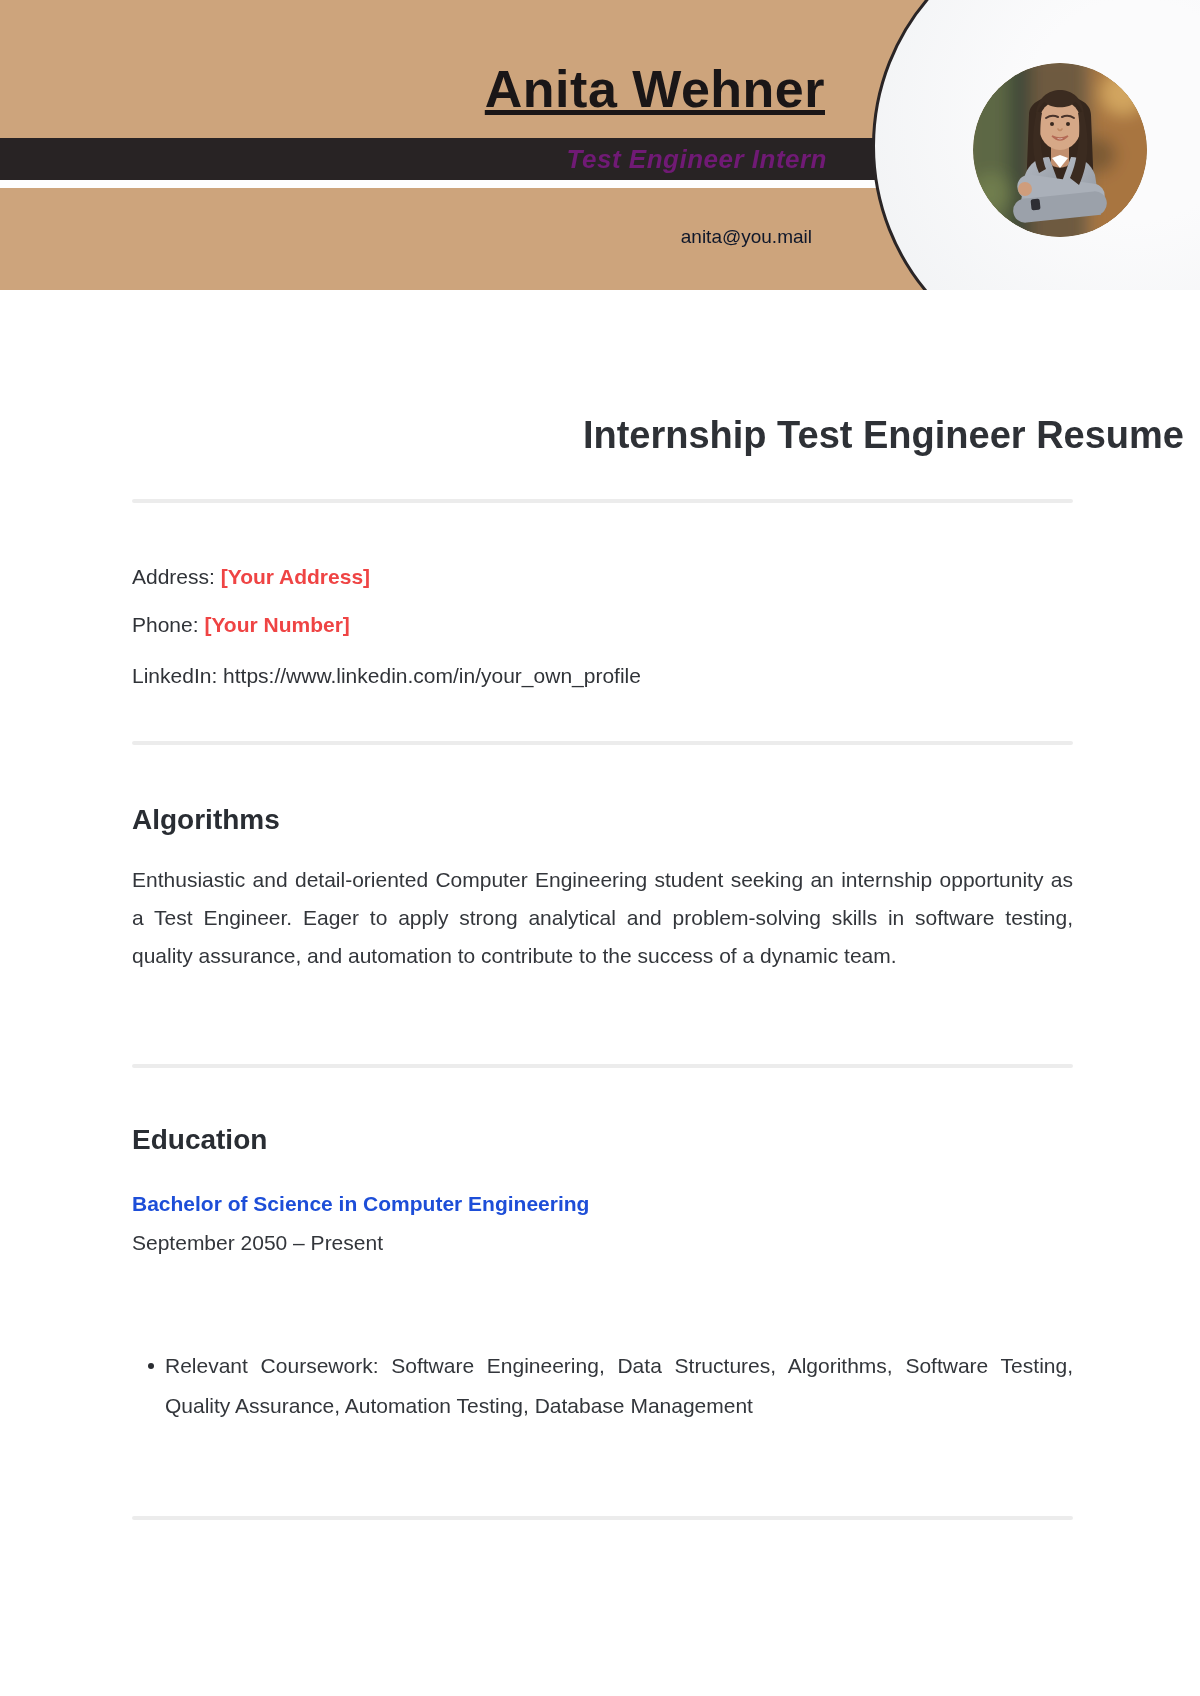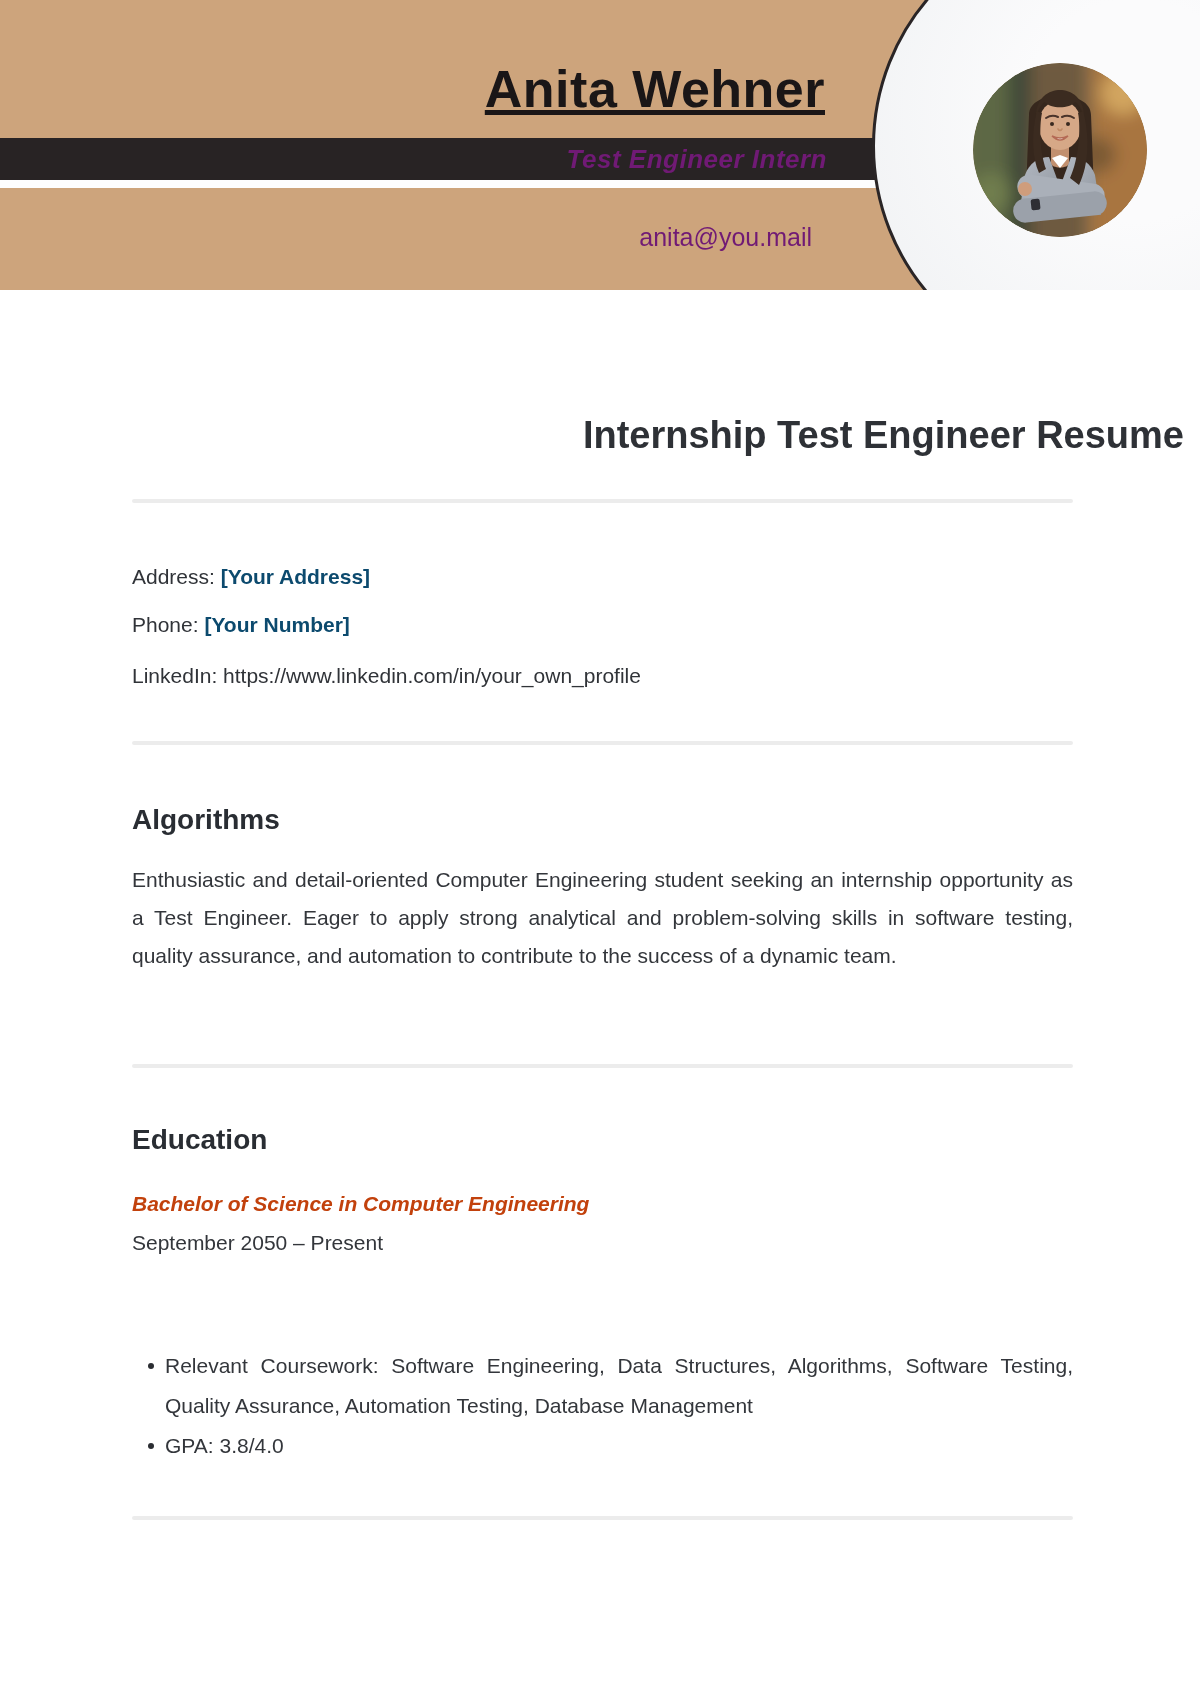--- a/index.html
+++ b/index.html
@@ -9,48 +9,48 @@
   
   .header{position:absolute;top:0;left:0;width:1200px;height:290px;
           background:#cda47c;overflow:hidden;}
   .title-bar{position:absolute;top:138px;left:0;width:886px;height:42px;background:#282324;}
   .white-strip{position:absolute;top:180px;left:0;width:886px;height:8px;background:#fdfdfe;}
   .name{position:absolute;top:59px;right:375px;font-size:52px;line-height:60px;
         font-weight:700;color:#1a1617;letter-spacing:0.5px;white-space:nowrap;text-decoration:underline;}
   .job-title{position:absolute;top:138px;right:373px;height:42px;line-height:42px;
         font-size:26px;font-style:italic;font-weight:600;color:#701a75;
         letter-spacing:0.5px;white-space:nowrap;}
-  .email{position:absolute;top:225px;right:388px;font-size:25px;line-height:24px;
-        color:#701a75;white-space:nowrap;}
+  .email{position:absolute;top:225px;right:388px;font-size:19px;line-height:24px;
+        color:#0f172a;white-space:nowrap;}
   .big-circle{position:absolute;left:872px;top:-82px;width:456px;height:456px;
         border-radius:50%;box-sizing:border-box;border:3px solid #2a2526;
         background:radial-gradient(circle at 58% 42%, #fbfbfc 30%, #eef0f2 100%);}
   .photo{position:absolute;left:973px;top:63px;width:174px;height:174px;
         border-radius:50%;overflow:hidden;}
 
   
   .doc-title{position:absolute;top:410px;left:0;width:1184px;text-align:right;
         font-size:38px;line-height:50px;font-weight:700;color:#2e3136;}
   .divider{position:absolute;left:132px;width:941px;height:4px;background:#ececec;border-radius:2px;}
   .d1{top:499px}.d2{top:741px}.d3{top:1064px}.d4{top:1516px}
 
   .contact-line{position:absolute;left:132px;font-size:21px;line-height:30px;color:#303338;}
   .c-address{top:562px}.c-phone{top:610px}.c-linkedin{top:661px}
-  .contact-line b{font-weight:700;color:#0c4a6e;margin-top:39px;}
+  .contact-line b{font-weight:700;color:#ef4444;margin-top:39px;}
 
   .section-heading{position:absolute;left:132px;font-size:28px;line-height:36px;
         font-weight:700;color:#292d33;}
   .h-objective{top:802px}.h-education{top:1122px}
 
   .objective-text{position:absolute;left:132px;top:861px;width:941px;
         font-size:21px;line-height:38px;color:#33363b;text-align:justify;}
 
   .edu-block{position:absolute;left:132px;top:1184px;width:941px;
         font-size:21px;line-height:39px;color:#33363b;}
-  .edu-degree{font-weight:700;color:#c2410c;font-style:italic;}
+  .edu-degree{font-weight:700;color:#1d4ed8;}
 
   .edu-bullets{position:absolute;left:132px;top:1346px;width:941px;margin:0;padding:0;
         list-style:none;font-size:21px;line-height:40px;color:#33363b;}
   .edu-bullets li{position:relative;padding-left:33px;text-align:justify;}
   .edu-bullets li::before{content:"";position:absolute;left:16px;top:17px;width:6px;height:6px;
         border-radius:50%;background:#2a2d32;}
 </style>
 </head>
 <body>
 
@@ -139,18 +139,17 @@
 
   <div class="section-heading h-education">Education</div>
 
   <div class="edu-block">
     <div class="edu-degree">Bachelor of Science in Computer Engineering</div>
     <div class="edu-dates">September 2050 – Present</div>
   </div>
 
   <ul class="edu-bullets">
     <li>Relevant Coursework: Software Engineering, Data Structures, Algorithms, Software Testing, Quality Assurance, Automation Testing, Database Management</li>
-    <li>GPA: 3.8/4.0</li>
   </ul>
 
   <div class="divider d4"></div>
 
 </div>
 
 </body></html>

